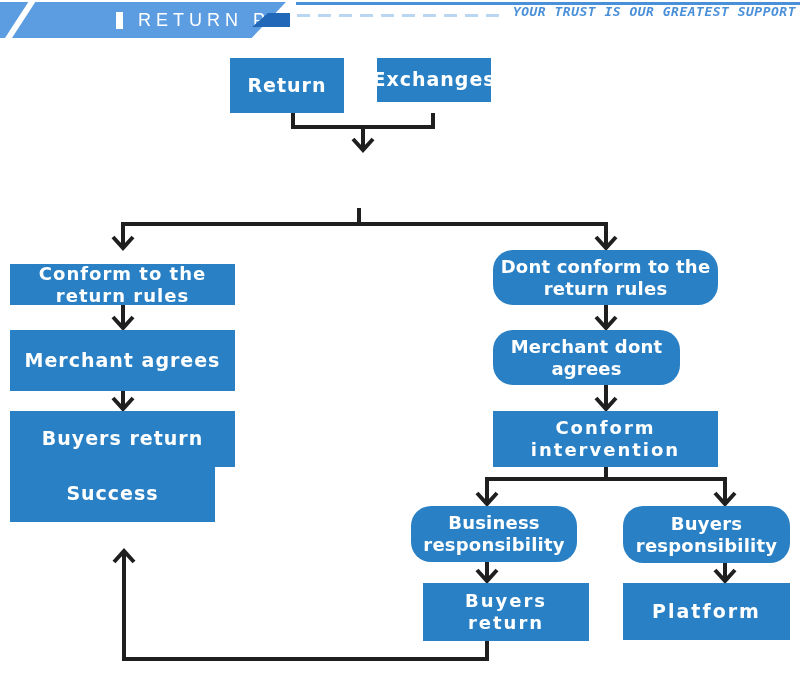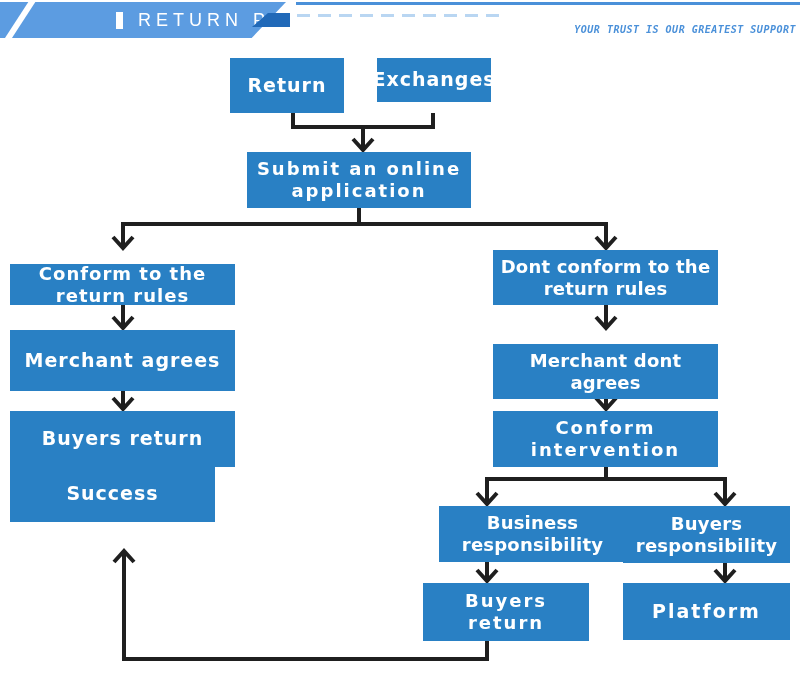--- a/index.html
+++ b/index.html
@@ -32,37 +32,37 @@
     background:var(--fold,#2169b8);
     clip-path:polygon(42% 0,100% 0,100% 100%,0 100%);
   }
   .top-line{
     position:absolute;left:296px;top:2px;width:504px;height:3px;
     background:var(--accent,#4a90d9);
   }
   .dash-line{position:absolute;left:276px;top:12px;}
   .dash-line line{stroke:var(--dash,#b9d6f2);stroke-width:3;}
   .slogan{
-    position:absolute;right:4px;top:24px;
+    position:absolute;right:4px;top:4px;
     color:var(--accent,#4a90d9);
     font-family:"DejaVu Sans Mono",monospace;
-    font-style:italic;font-size:10px;font-weight:bold;letter-spacing:0.5px;
+    font-style:italic;font-size:13px;font-weight:bold;letter-spacing:0.5px;
     white-space:nowrap;
   }
   
   .connectors{position:absolute;left:0;top:0;width:800px;height:680px;}
   .cline{stroke:var(--line,#1f1f1f);stroke-width:4;fill:none;stroke-linejoin:miter;}
   .node{
     position:absolute;background:var(--box,#2980c4);color:var(--node-text,#ffffff);
     display:flex;align-items:center;justify-content:center;text-align:center;
     font-weight:700;font-size:18px;line-height:1.22;letter-spacing:1px;
     white-space:pre-line;
   }
   .lg{font-size:19px;}
-  .tight{letter-spacing:0.2px;}
+  .tight{letter-spacing:0.2px;border-radius:20px;}
   .wide{letter-spacing:2px;}
 </style>
 </head>
 <body>
 
 <div class="stage">
 
   <div class="header">
     <div class="top-line"></div>
     <svg class="dash-line" width="228" height="7">
@@ -104,36 +104,34 @@
       M596 398 L606 409 L616 398
       M477 493 L487 504 L497 493
       M715 493 L725 504 L735 493
       M477 570 L487 581 L497 570
       M715 570 L725 581 L735 570
       M114 562 L124 551 L134 562"></path>
   </svg>
 
   <div class="node lg" style="left:230px;top:58px;width:114px;height:55px">Return</div>
   <div class="node lg" style="left:377px;top:58px;width:114px;height:44px">Exchanges</div>
-  <div class="node wide" style="left:247px;top:152px;width:224px;height:56px">Submit an online
-application</div>
 
   <div class="node" style="left:10px;top:264px;width:225px;height:41px">Conform to the
 return rules</div>
   <div class="node lg" style="left:10px;top:330px;width:225px;height:61px">Merchant agrees</div>
   <div class="node lg" style="left:10px;top:411px;width:225px;height:56px">Buyers return</div>
   <div class="node lg" style="left:10px;top:466px;width:205px;height:56px">Success</div>
 
   <div class="node tight" style="left:493px;top:250px;width:225px;height:55px">Dont conform to the
 return rules</div>
-  <div class="node tight" style="left:493px;top:344px;width:225px;height:55px">Merchant dont agrees</div>
+  <div class="node tight" style="left:493px;top:330px;width:187px;height:55px">Merchant dont agrees</div>
   <div class="node wide" style="left:493px;top:411px;width:225px;height:56px">Conform
 intervention</div>
 
-  <div class="node tight" style="left:439px;top:506px;width:187px;height:56px">Business
+  <div class="node tight" style="left:411px;top:506px;width:166px;height:56px">Business
 responsibility</div>
   <div class="node tight" style="left:623px;top:506px;width:167px;height:57px">Buyers
 responsibility</div>
   <div class="node wide" style="left:423px;top:583px;width:166px;height:58px">Buyers
 return</div>
   <div class="node lg wide" style="left:623px;top:583px;width:167px;height:57px">Platform</div>
 
 </div>
 
 </body></html>

